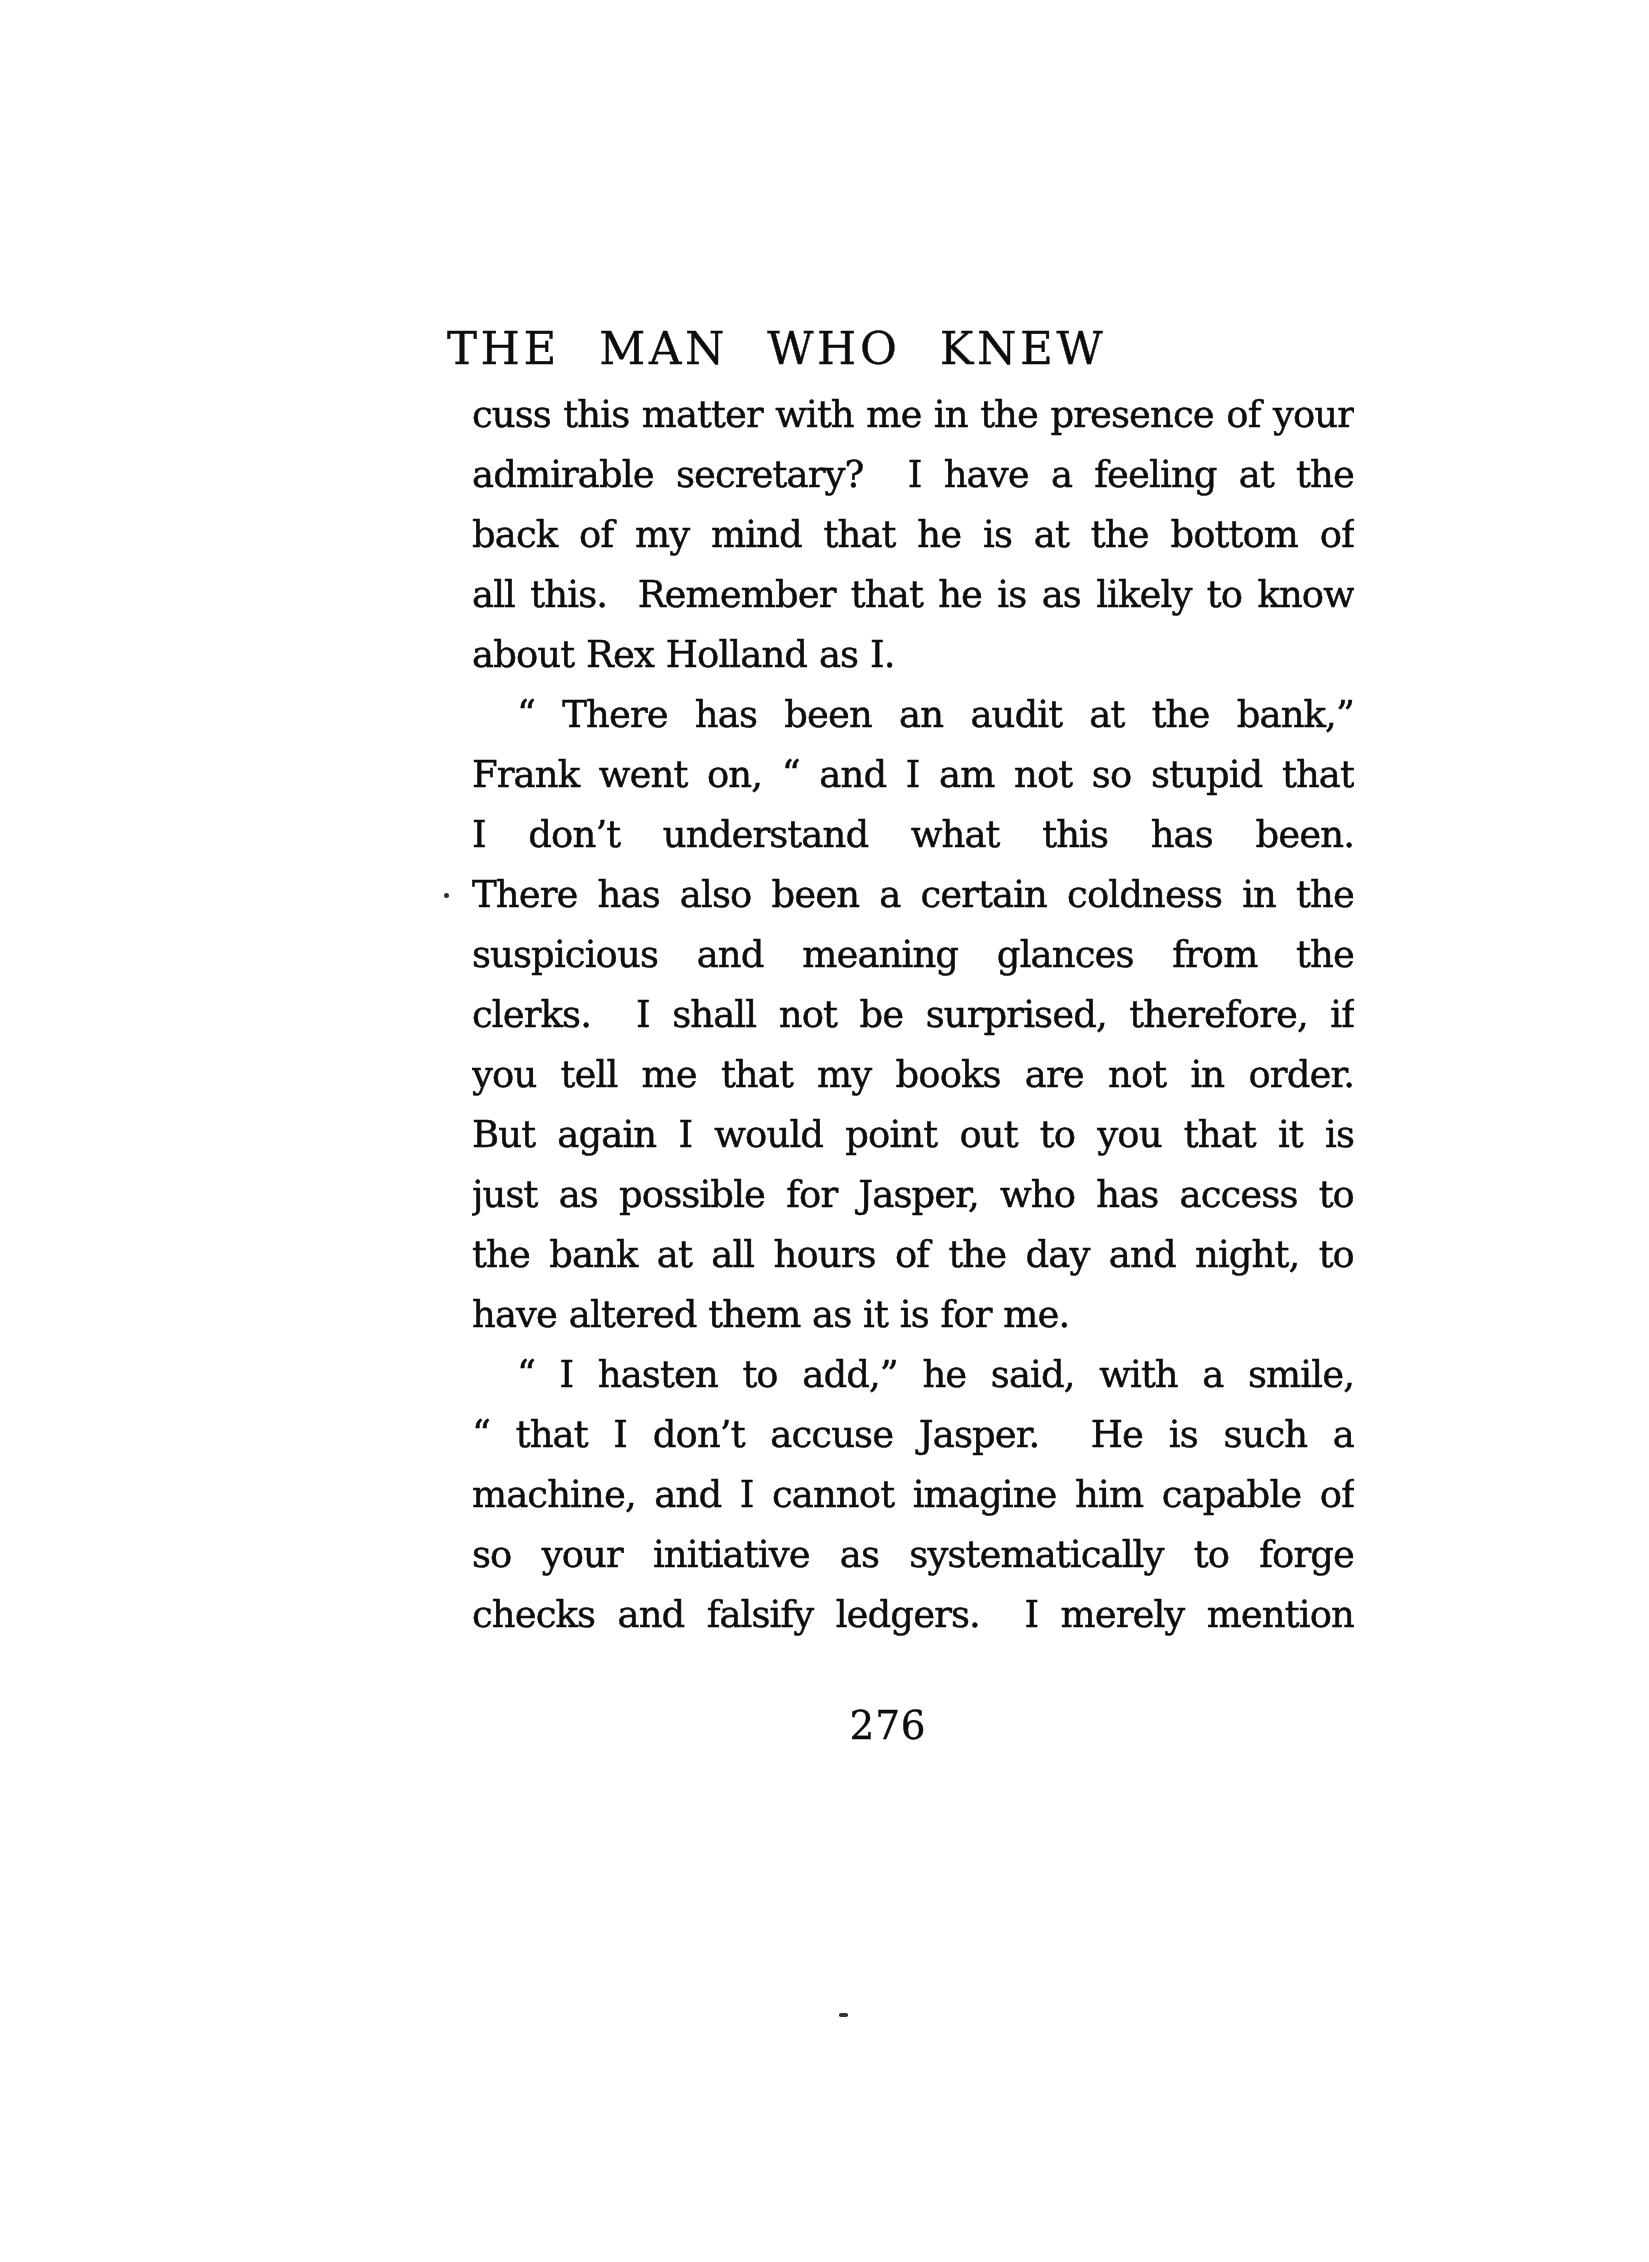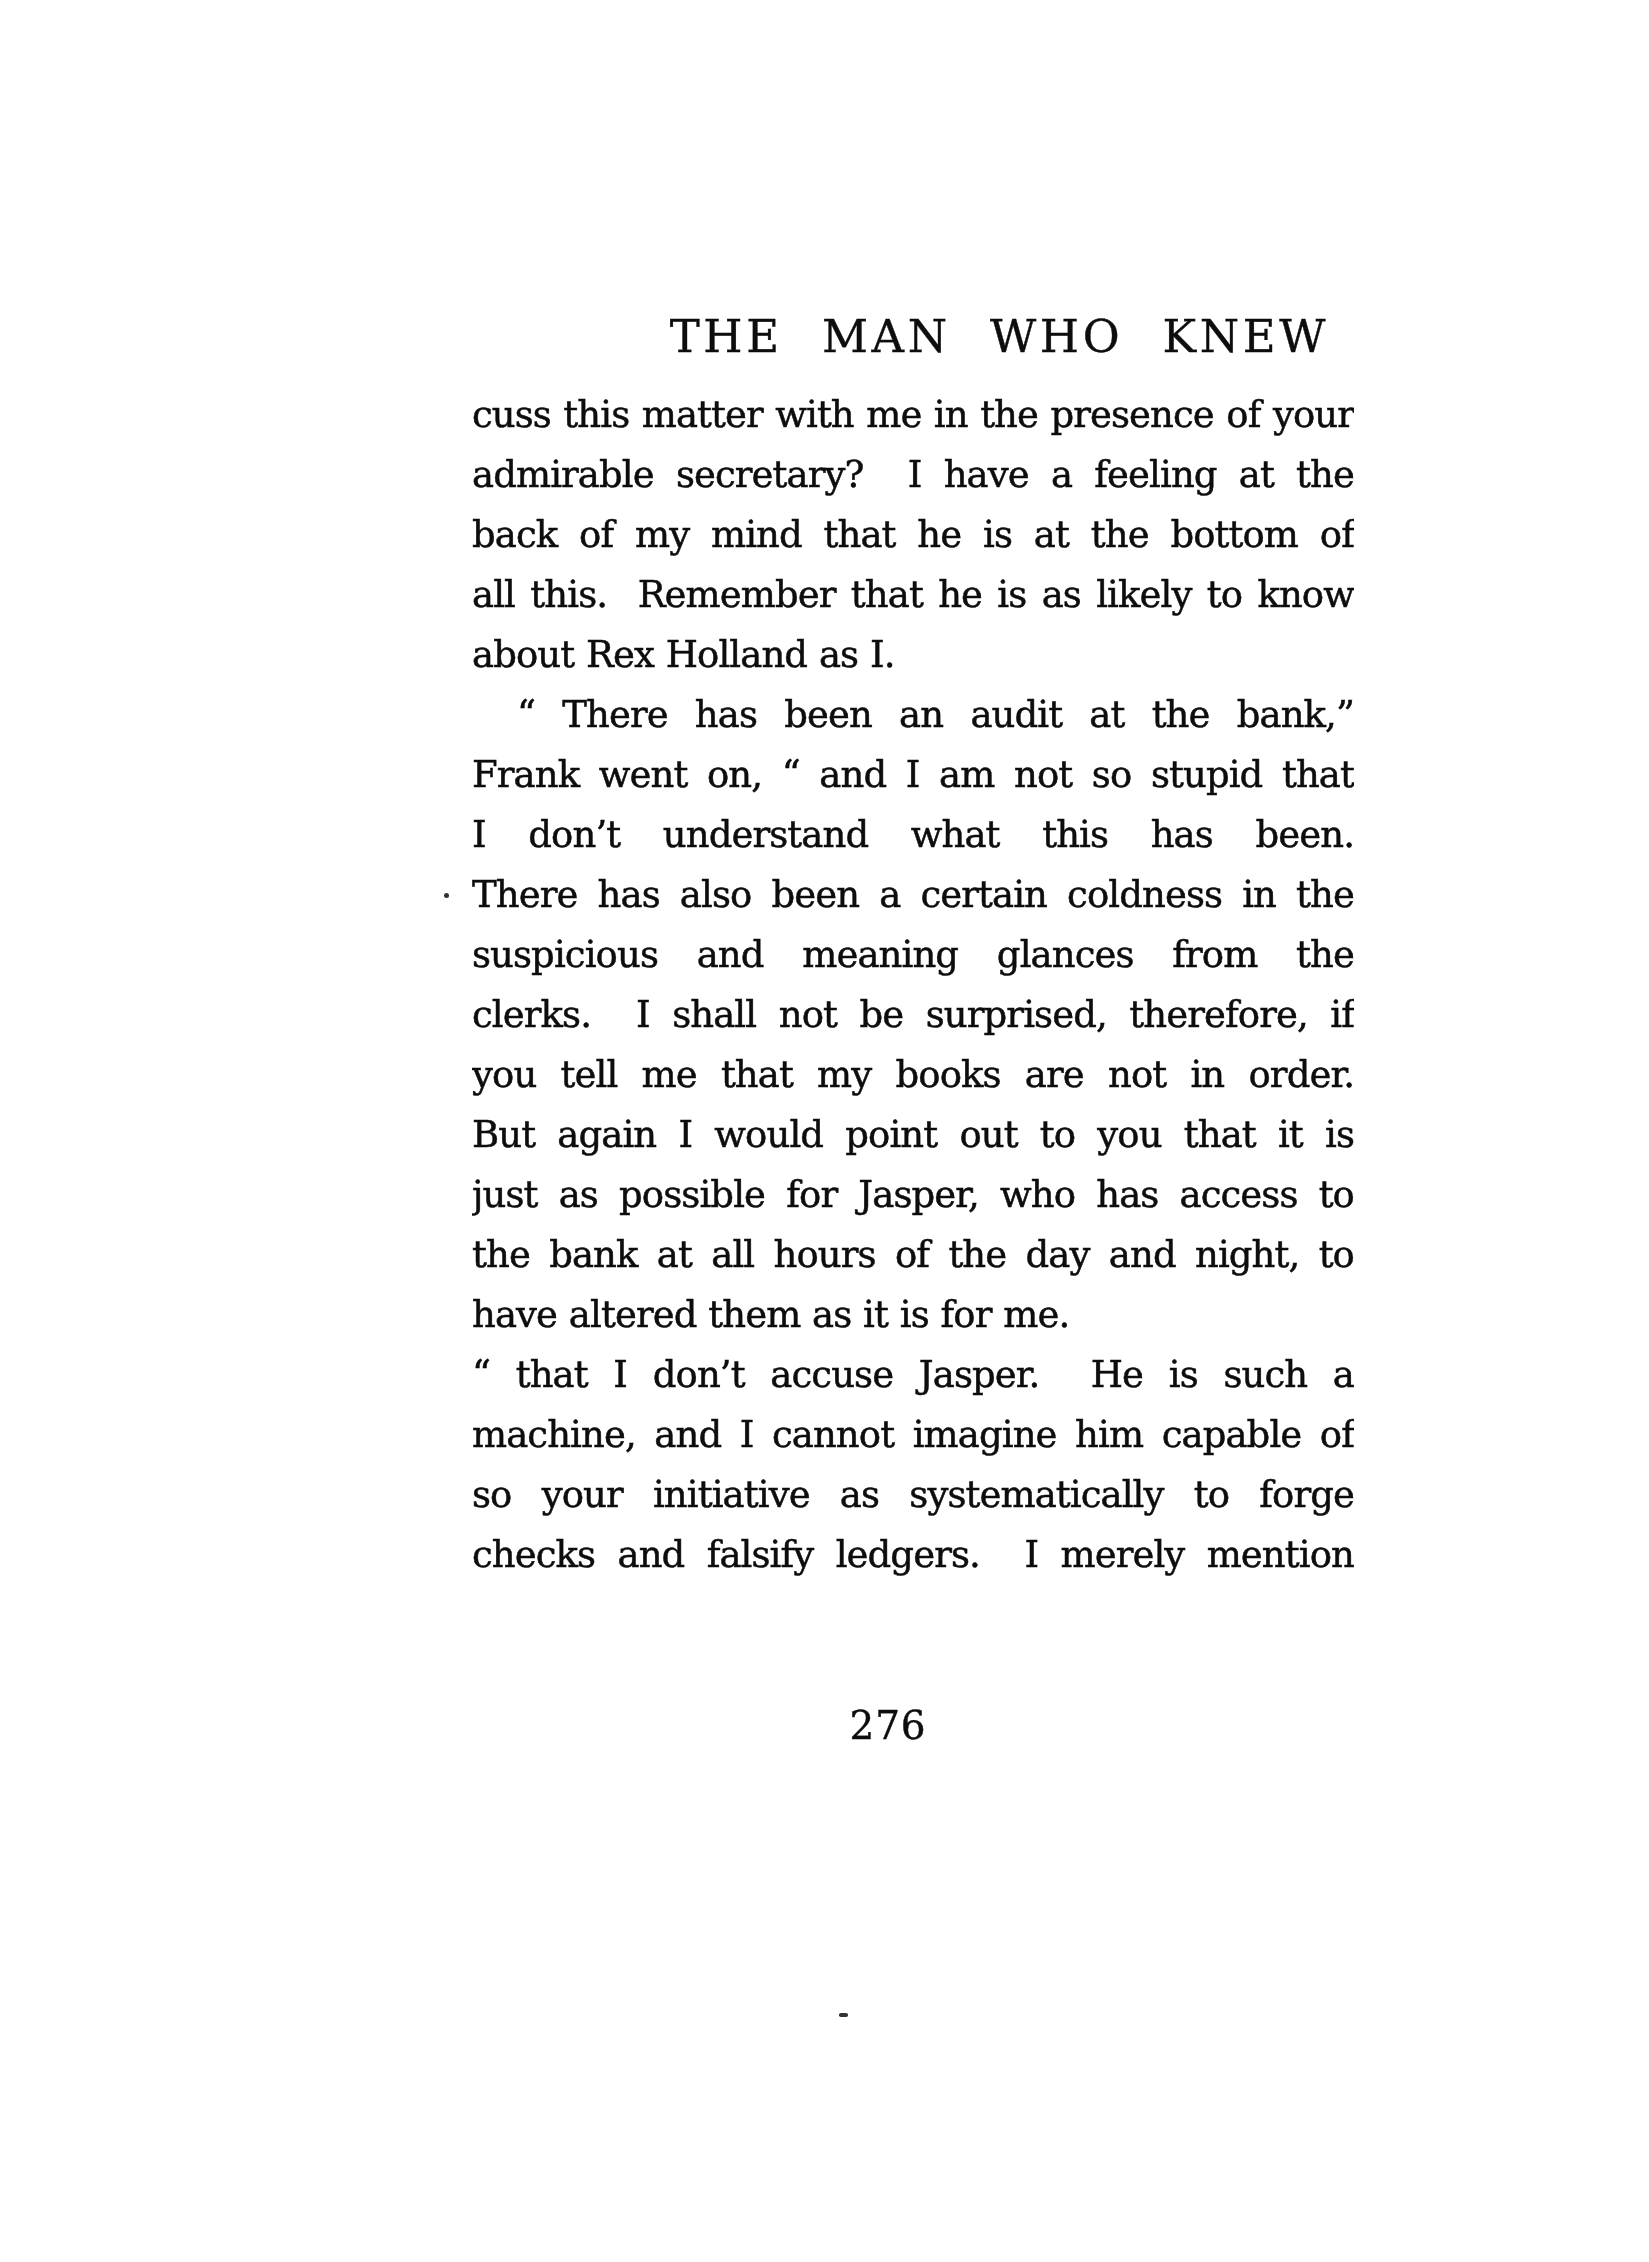--- a/index.html
+++ b/index.html
@@ -12,23 +12,23 @@
     width: 1649px;
     height: 2263px;
     background: var(--paper, #ffffff);
     font-family: "DejaVu Serif", serif;
     color: var(--ink, #0d0d0d);
     overflow: hidden;
   }
   .running-header {
     position: absolute;
     left: 447px;
-    top: 312px;
+    top: 324px;
     width: 882px;
-    text-align: right;
+    text-align: left;
     font-size: 45px;
     line-height: 50px;
     letter-spacing: 3.6px;
     word-spacing: 21.4px;
     -webkit-text-stroke: 0.4px var(--ink, #0d0d0d);
     white-space: nowrap;
   }
   .body-block {
     position: absolute;
     left: 472px;
@@ -89,20 +89,21 @@
       <div class="text-line">Frank went on, “ and I am not so stupid that</div>
       <div class="text-line">I don’t understand what this has been.</div>
       <div class="text-line">There has also been a certain coldness in the</div>
       <div class="text-line">suspicious and meaning glances from the</div>
       <div class="text-line">clerks.&nbsp; I shall not be surprised, therefore, if</div>
       <div class="text-line">you tell me that my books are not in order.</div>
       <div class="text-line">But again I would point out to you that it is</div>
       <div class="text-line">just as possible for Jasper, who has access to</div>
       <div class="text-line">the bank at all hours of the day and night, to</div>
       <div class="text-line flush-left">have altered them as it is for me.</div>
+      <div class="text-line indent">“ I hasten to add,” he said, with a smile,</div>
       <div class="text-line">“ that I don’t accuse Jasper.&nbsp; He is such a</div>
       <div class="text-line">machine, and I cannot imagine him capable of</div>
       <div class="text-line">so your initiative as systematically to forge</div>
       <div class="text-line">checks and falsify ledgers.&nbsp; I merely mention</div>
     </div>
 
   <div class="page-number">276</div>
 <div class="scan-speck dot" style="left: 444px; top: 893px; width: 5.3px; height: 5.3px;"></div>
     <div class="scan-speck dash" style="left: 839px; top: 2013px; width: 9px; height: 3.6px;"></div>
   </div>

